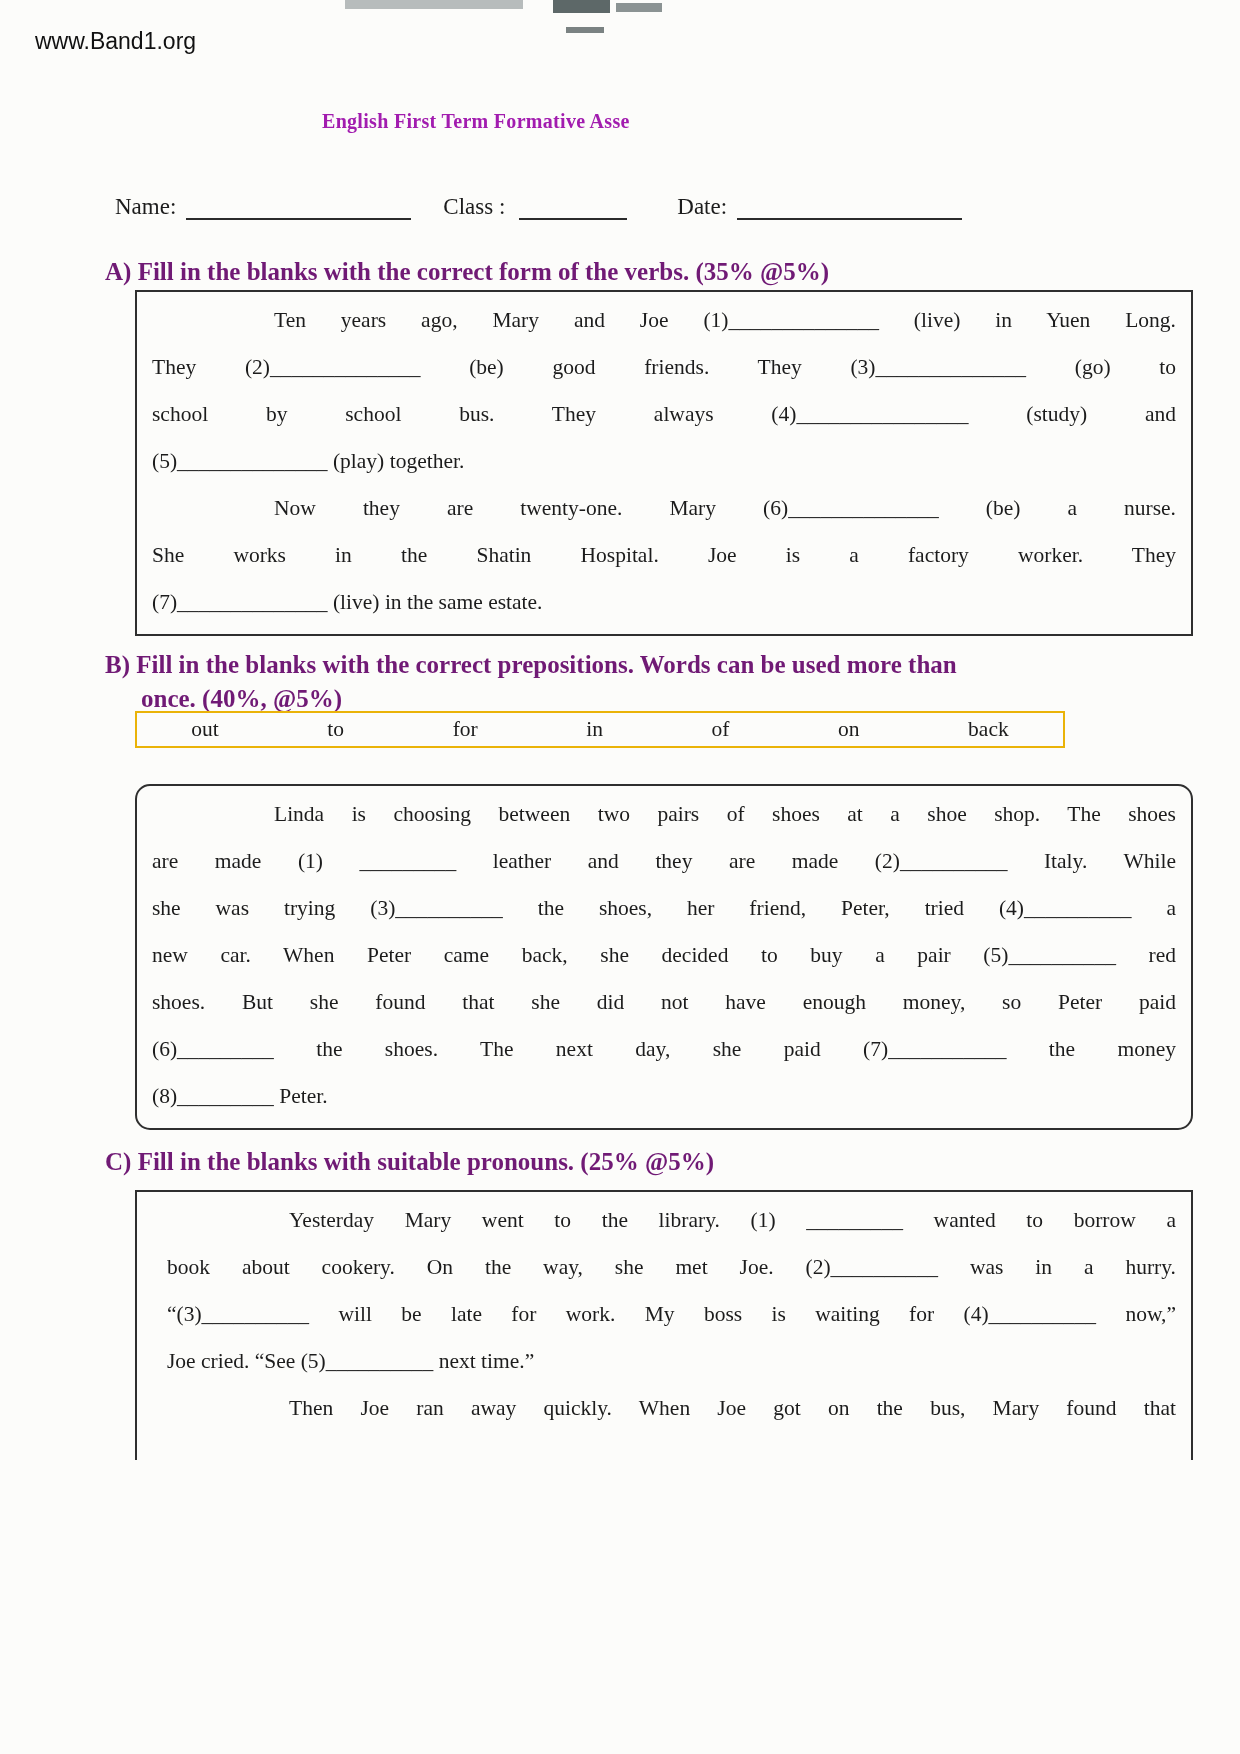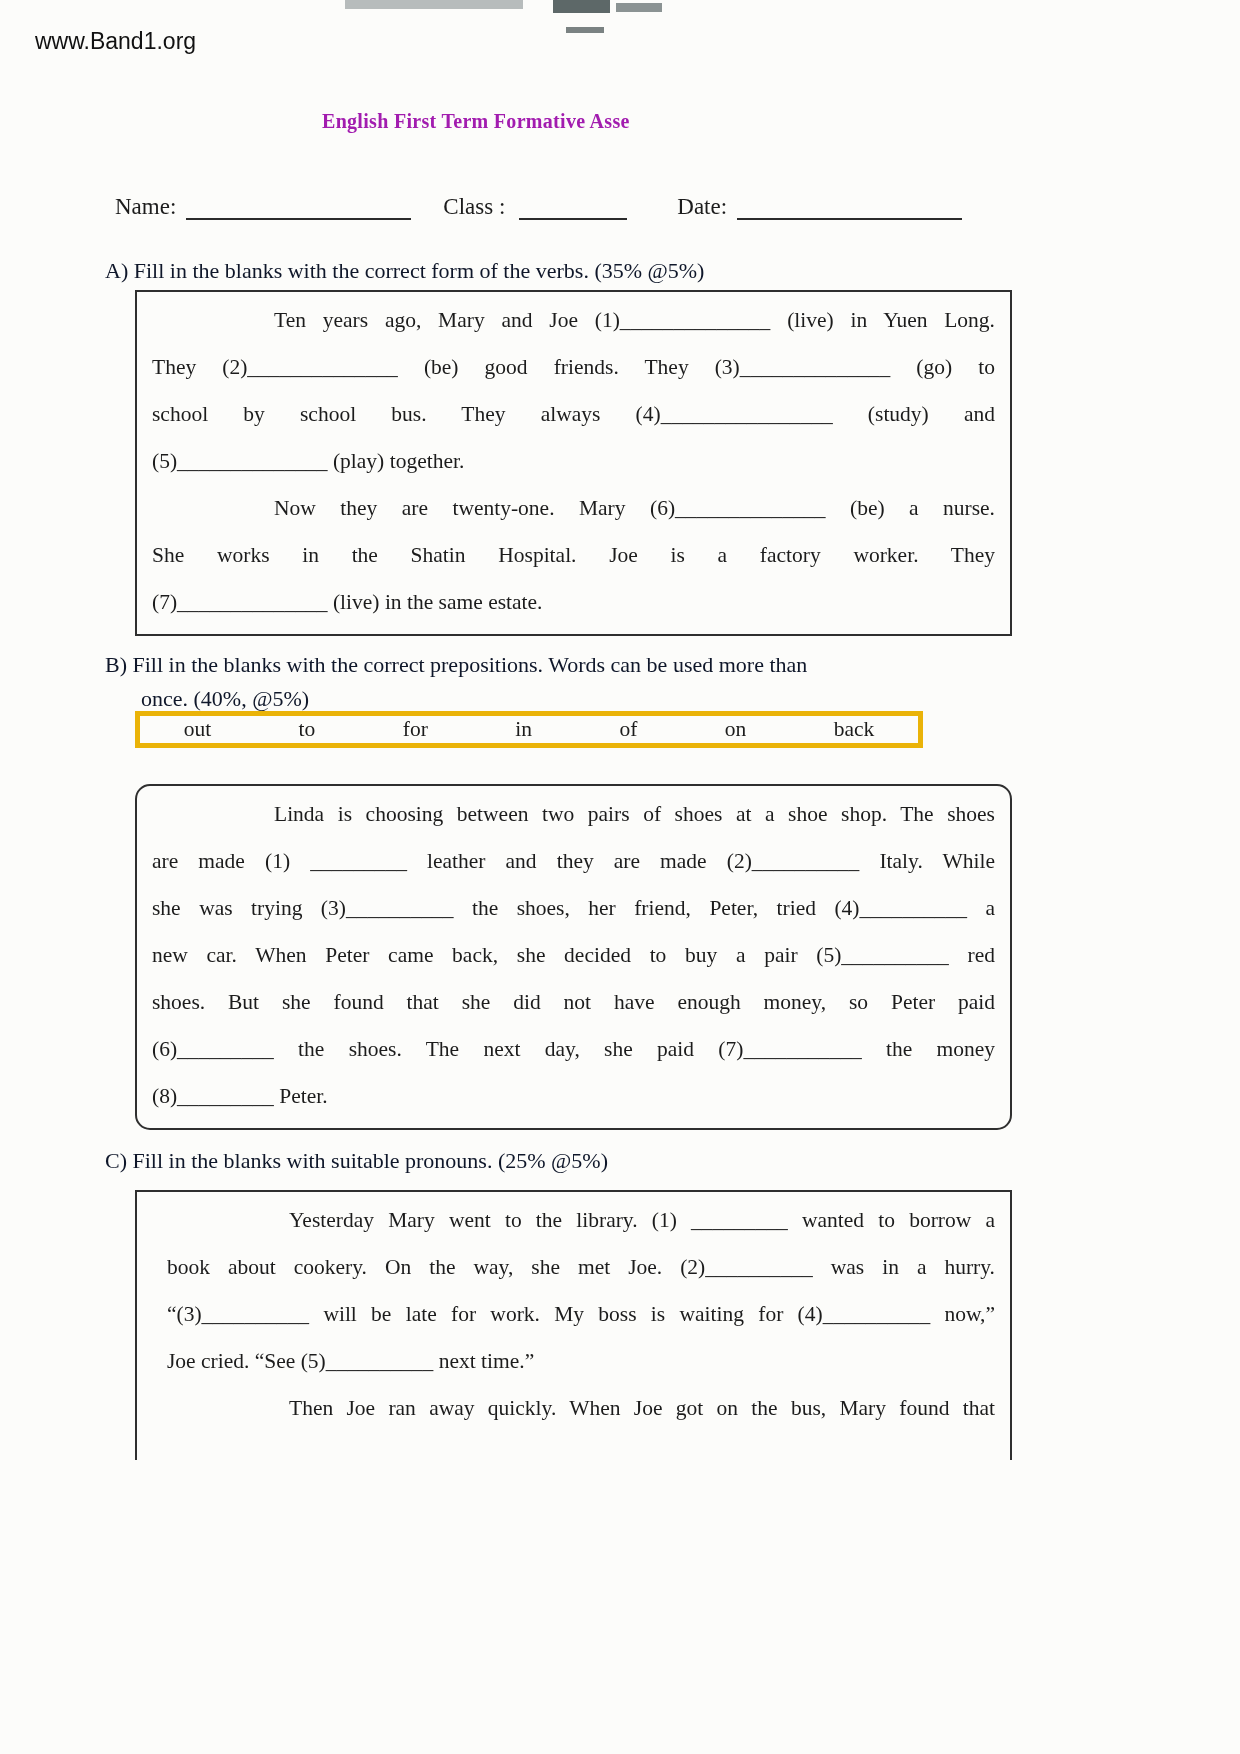--- a/index.html
+++ b/index.html
@@ -37,51 +37,51 @@
     display:inline-block;
     border-bottom:2px solid #2b2b2b;
     height:26px; vertical-align:bottom;
   }
   .blank-name  { width:225px; margin-left:10px; margin-right:32px; }
   .blank-class { width:108px; margin-left:14px; margin-right:50px; }
   .blank-date  { width:225px; margin-left:10px; }
 
   .sec-head {
     position:absolute; left:105px;
-    font-size:22px; font-weight:normal; color:#0f172a;
+    font-size:25px; font-weight:bold; color:#701a75;
   }
   .sec-head-a { top:258px; }
   .sec-head-b { top:648px; width:910px; line-height:34px; }
   .sec-head-b .hb2 { padding-left:36px; }
   .sec-head-c { top:1148px; }
 
   .passage-box {
-    position:absolute; left:135px; width:877px;
+    position:absolute; left:135px; width:1058px;
     border:2px solid #2f2f2f;
     box-sizing:border-box;
     padding:5px 15px 8px 15px;
     font-size:21.5px;
     background:transparent;
   }
   .box-a { top:290px; }
   .box-b { top:784px;border-radius:15px; }
   .box-c { top:1190px; height:270px; border-bottom:none;padding-left:30px; }
 
   .line {
     line-height:47px;
     text-align:justify;
     text-align-last:justify;
     white-space:normal;
   }
   .line.end { text-align-last:left; }
   .line.indent { text-indent:122px; }
 
   .word-bank {
-    position:absolute; left:135px; top:711px; width:788px; height:37px;
-    border:5px solid #eab308;
+    position:absolute; left:135px; top:711px; width:930px; height:37px;
+    border:2px solid #eab308;
     box-sizing:border-box;
     display:flex; align-items:center; justify-content:space-around;
     font-size:21.5px;
   }
   .word-bank span { display:inline-block; }
 </style>
 </head>
 <body>
 
 <div class="page">

